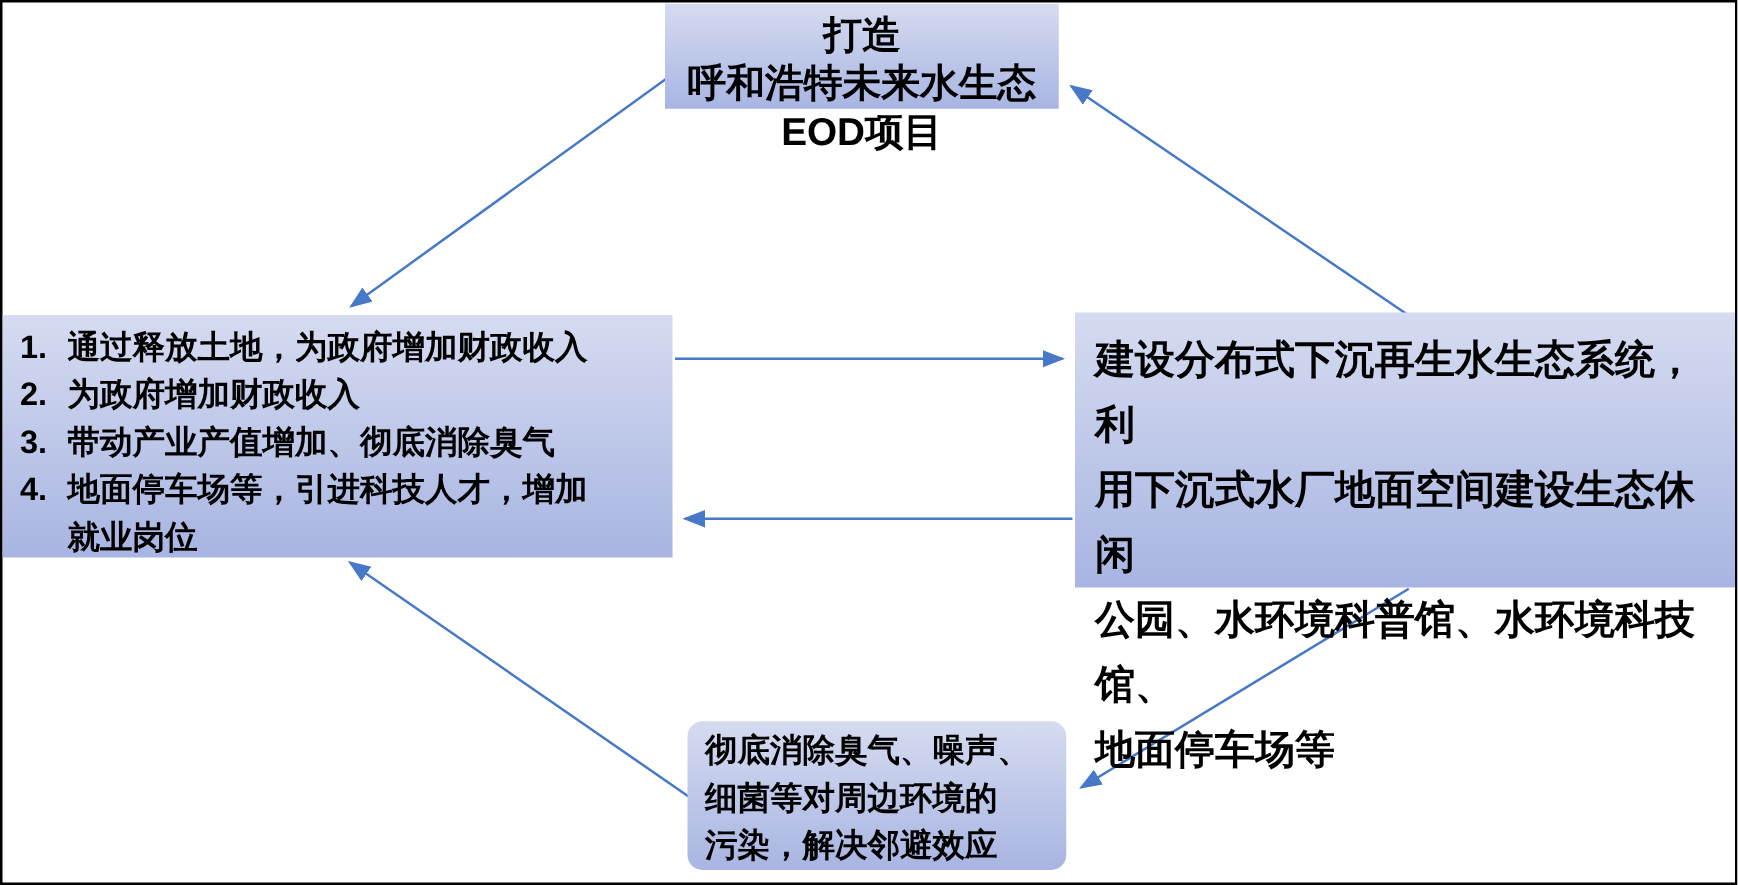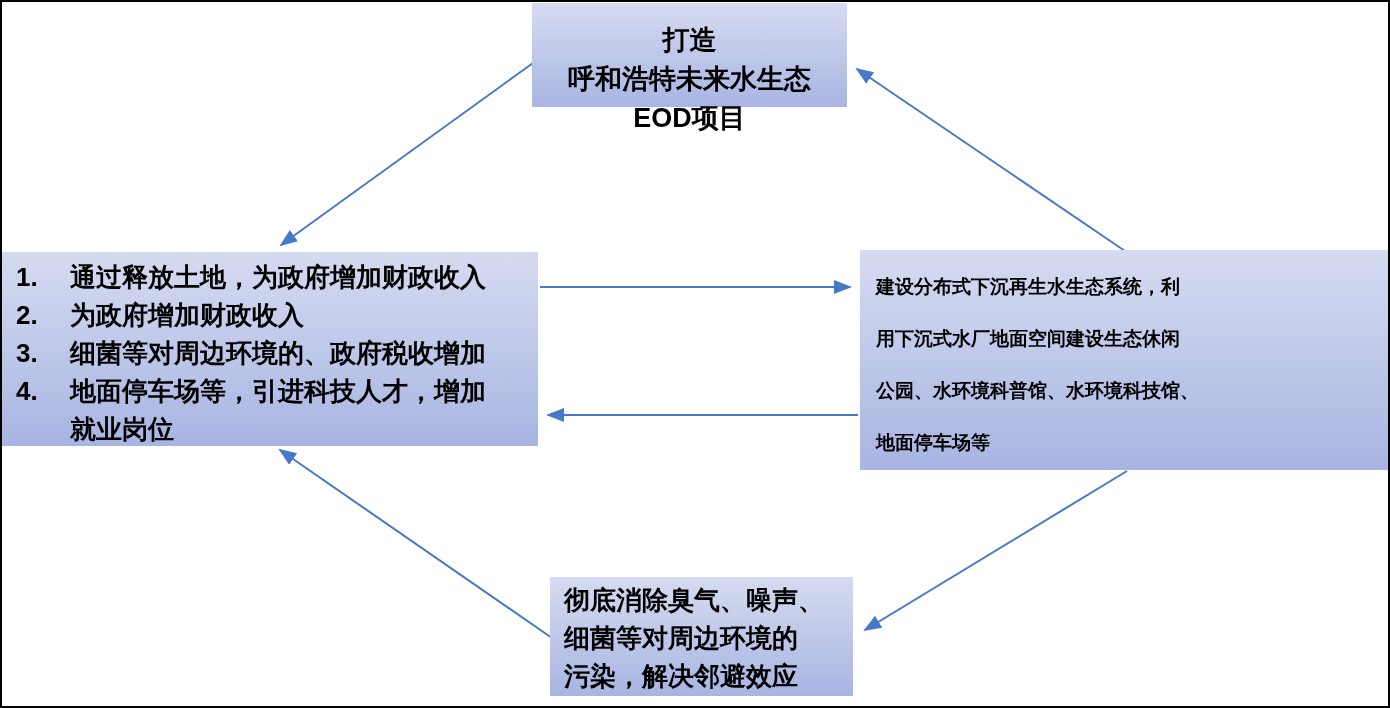--- a/index.html
+++ b/index.html
@@ -31,48 +31,49 @@
   .arrows polygon {
     fill: var(--arrow-color, #4878c8);
   }
   .node {
     position: absolute;
     box-sizing: border-box;
     background: linear-gradient(to bottom, var(--grad-top, #d5dbf0), var(--grad-bottom, #a8b5e2));
   }
   #node-top {
     left: 530px; top: 1px;
-    width: 315px; height: 104px;
-    font-size: 27px; line-height: 39px;
-    padding-top: 18px;
+    width: 315px; height: 84px;
+    font-size: 31px; line-height: 39px;
+    padding-top: 5px;
     text-align: center;
     white-space: pre-line;
   }
   #node-left {
     left: 0px; top: 250px;
     width: 536px; height: 194px;
     font-size: 26px; line-height: 38px;
     padding: 6px 4px 0 14px;
   }
   #node-left .li { display: flex; }
   #node-left .num { flex: 0 0 38px; }
-  #node-left .txt { white-space: pre-line; margin-left: 16px; }
+  #node-left .txt { white-space: pre-line; }
   #node-right {
     left: 858px; top: 248px;
     width: 528px; height: 220px;
-    font-size: 19px; line-height: 52px;
+    font-size: 32px; line-height: 52px;
     padding: 11px 14px 0 16px;
     white-space: pre-line;
   }
   #node-bottom {
     left: 548px; top: 575px;
     width: 303px; height: 119px;
     font-size: 26px; line-height: 38px;
     padding: 4px 4px 0 14px;
     white-space: pre-line;
+    border-radius: 12px;
   }
 </style>
 </head>
 <body>
 
 <div class="canvas">
 
   <svg class="arrows" width="1390" height="708" aria-hidden="true">
     <defs>
       <marker id="ah" markerWidth="10" markerHeight="8" refX="8" refY="3.5" orient="auto">
@@ -95,21 +96,21 @@
     <div class="li">
       <span class="num">1.</span>
       <span class="txt">通过释放土地，为政府增加财政收入</span>
     </div>
     <div class="li">
       <span class="num">2.</span>
       <span class="txt">为政府增加财政收入</span>
     </div>
     <div class="li">
       <span class="num">3.</span>
-      <span class="txt">细菌等对周边环境的、政府税收增加</span>
+      <span class="txt">带动产业产值增加、彻底消除臭气</span>
     </div>
     <div class="li">
       <span class="num">4.</span>
       <span class="txt">地面停车场等，引进科技人才，增加
 就业岗位</span>
     </div>
   </div>
 
   <div class="node" id="node-right">建设分布式下沉再生水生态系统，利
 用下沉式水厂地面空间建设生态休闲

